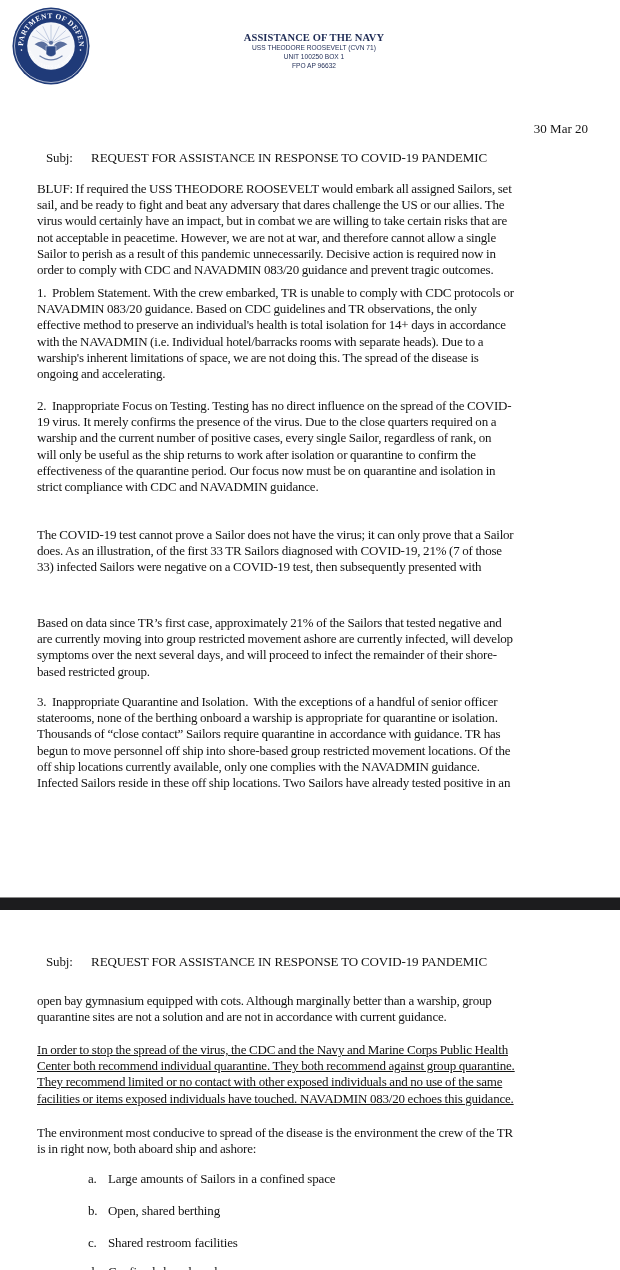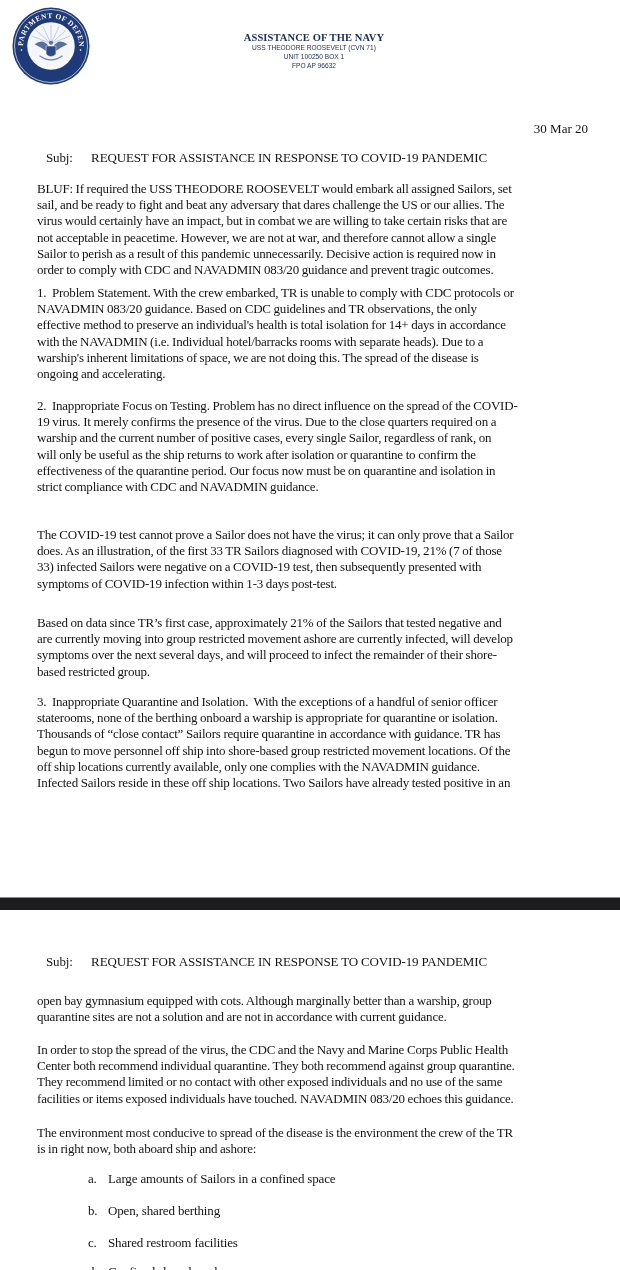--- a/index.html
+++ b/index.html
@@ -170,33 +170,32 @@
   <div class="para" style="top:285px;">
     <span class="line"><span>1.</span>&nbsp;&nbsp;<span class="u">Problem Statement</span><span>.  With the crew embarked, TR is unable to comply with CDC protocols or</span></span>
     <span class="line">NAVADMIN 083/20 guidance.  Based on CDC guidelines and TR observations, the only</span>
     <span class="line">effective method to preserve an individual's health is total isolation for 14+ days in accordance</span>
     <span class="line">with the NAVADMIN (i.e. Individual hotel/barracks rooms with separate heads). Due to a</span>
     <span class="line">warship's inherent limitations of space, we are not doing this.  The spread of the disease is</span>
     <span class="line">ongoing and accelerating.</span>
   </div>
 
   <div class="para" style="top:398px;">
-    <span class="line"><span>2.</span>&nbsp;&nbsp;<span class="u">Inappropriate Focus on Testing</span><span>.  Problem has no direct influence on the spread of the COVID-</span></span>
+    <span class="line"><span>2.</span>&nbsp;&nbsp;<span class="u">Inappropriate Focus on Testing</span><span>.  Testing has no direct influence on the spread of the COVID-</span></span>
     <span class="line">19 virus.  It merely confirms the presence of the virus.  Due to the close quarters required on a</span>
     <span class="line">warship and the current number of positive cases, every single Sailor, regardless of rank, on</span>
     <span class="line">will only be useful as the ship returns to work after isolation or quarantine to confirm the</span>
     <span class="line">effectiveness of the quarantine period.  Our focus now must be on quarantine and isolation in</span>
     <span class="line">strict compliance with CDC and NAVADMIN guidance.</span>
   </div>
 
   <div class="para" style="top:527px;">
     <span class="line">The COVID-19 test cannot prove a Sailor does not have the virus; it can only prove that a Sailor</span>
     <span class="line">does.  As an illustration, of the first 33 TR Sailors diagnosed with COVID-19, 21% (7 of those</span>
     <span class="line">33) infected Sailors were negative on a COVID-19 test, then subsequently presented with</span>
-    <span class="line">symptoms of COVID-19 infection within 1-3 days post-test.</span>
   </div>
 
   <div class="para" style="top:615px;">
     <span class="line">Based on data since TR’s first case, approximately 21% of the Sailors that tested negative and</span>
     <span class="line">are currently moving into group restricted movement ashore are currently infected, will develop</span>
     <span class="line">symptoms over the next several days, and will proceed to infect the remainder of their shore-</span>
     <span class="line">based restricted group.</span>
   </div>
 
   <div class="para" style="top:694px;">
@@ -215,21 +214,21 @@
   <div class="subj" style="top:44px;">
     <span class="subj-label">Subj:</span>
     <span>REQUEST FOR ASSISTANCE IN RESPONSE TO COVID-19 PANDEMIC</span>
   </div>
 
   <div class="para" style="top:83px;">
     <span class="line">open bay gymnasium equipped with cots.  Although marginally better than a warship, group</span>
     <span class="line">quarantine sites are not a solution and are not in accordance with current guidance.</span>
   </div>
 
-  <div class="para" style="top:132px;">
+  <div class="para" style="top:132px;text-decoration:underline;">
     <span class="line">In order to stop the spread of the virus, the CDC and the Navy and Marine Corps Public Health</span>
     <span class="line">Center both recommend individual quarantine.  They both recommend against group quarantine.</span>
     <span class="line">They recommend limited or no contact with other exposed individuals and no use of the same</span>
     <span class="line">facilities or items exposed individuals have touched.  NAVADMIN 083/20 echoes this guidance.</span>
   </div>
 
   <div class="para" style="top:215px;">
     <span class="line">The environment most conducive to spread of the disease is the environment the crew of the TR</span>
     <span class="line">is in right now, both aboard ship and ashore:</span>
   </div>

